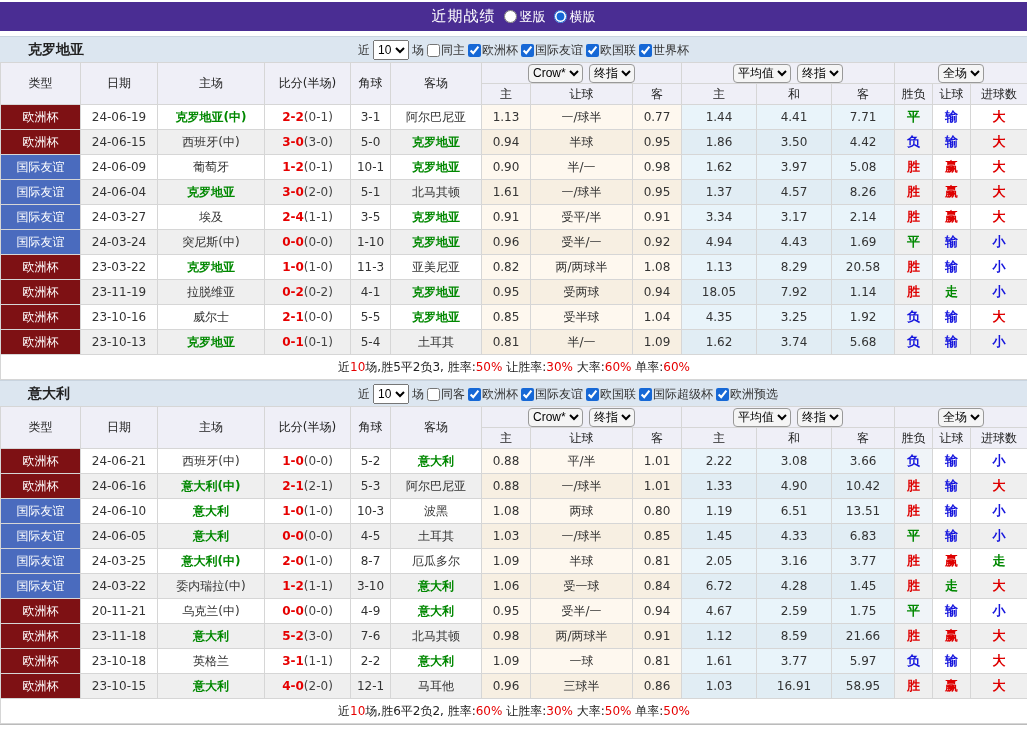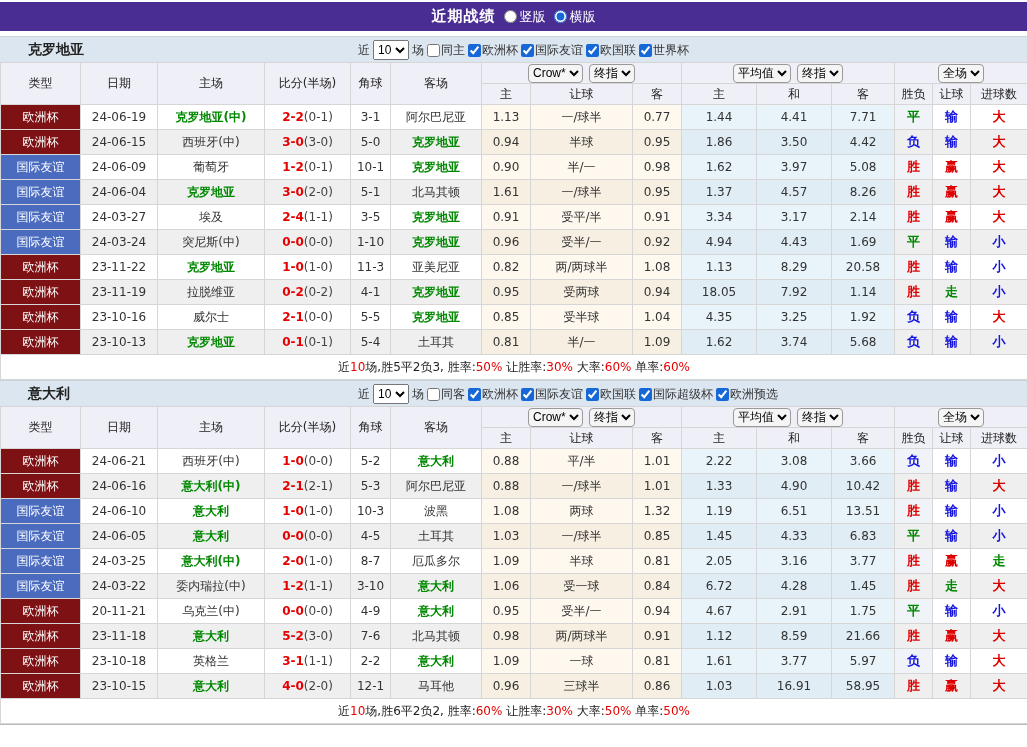--- a/index.html
+++ b/index.html
@@ -4,21 +4,21 @@
 <style>
   * { box-sizing: border-box; }
   html,body { margin:0; padding:0; background:#fff; }
   body { width:1027px; font-family:"DejaVu Sans","Liberation Sans",sans-serif; color:#333; }
 
   .titlebar {
     margin-top:2px; height:29px; background:#4A2D93; color:#fff;
     display:flex; align-items:center; justify-content:center; gap:8px;
     margin-bottom:5px;
   }
-  .titlebar .title { font-weight:bold; font-size:15px; letter-spacing:1px; }
+  .titlebar .title { font-weight:normal; font-size:15px; letter-spacing:1px; }
   .titlebar label { font-size:13px; display:inline-flex; align-items:center; gap:3px; cursor:pointer; }
   .titlebar input[type="radio"] { accent-color:#1668D6; margin:0; width:13px; height:13px; }
 
   .section-bar {
     position:relative; height:26px; background:#DCE6F0;
     display:flex; align-items:center; border-top:1px solid #C9D4DF;
   }
   .section-bar .team { font-weight:bold; font-size:14px; color:#222; margin-left:28px; }
   .filters {
     position:absolute; left:358px; top:0; height:26px;
@@ -237,21 +237,21 @@
               <td class="cream">0.92</td>
               <td class="lblue">4.94</td>
               <td class="lblue">4.43</td>
               <td class="lblue">1.69</td>
               <td class="outc"><span class="res" style="color: rgb(0, 136, 0);">平</span></td>
               <td><span class="res" style="color: rgb(21, 21, 221);">输</span></td>
               <td><span class="res" style="color: rgb(21, 21, 221);">小</span></td>
             </tr>
             <tr class="data">
               <td class="type-cell" style="background: rgb(126, 17, 20);">欧洲杯</td>
-              <td>23-11-22</td>
+              <td>23-03-22</td>
               <td class="hl">克罗地亚</td>
               <td><span class="score-main">1-0</span><span class="score-half">(1-0)</span></td>
               <td>11-3</td>
               <td>亚美尼亚</td>
               <td class="cream">0.82</td>
               <td class="cream">两/两球半</td>
               <td class="cream">1.08</td>
               <td class="lblue">1.13</td>
               <td class="lblue">8.29</td>
               <td class="lblue">20.58</td>
@@ -429,21 +429,21 @@
             </tr>
             <tr class="data">
               <td class="type-cell" style="background: rgb(74, 107, 190);">国际友谊</td>
               <td>24-06-10</td>
               <td class="hl">意大利</td>
               <td><span class="score-main">1-0</span><span class="score-half">(1-0)</span></td>
               <td>10-3</td>
               <td>波黑</td>
               <td class="cream">1.08</td>
               <td class="cream">两球</td>
-              <td class="cream">1.32</td>
+              <td class="cream">0.80</td>
               <td class="lblue">1.19</td>
               <td class="lblue">6.51</td>
               <td class="lblue">13.51</td>
               <td class="outc"><span class="res" style="color: rgb(222, 0, 0);">胜</span></td>
               <td><span class="res" style="color: rgb(21, 21, 221);">输</span></td>
               <td><span class="res" style="color: rgb(21, 21, 221);">小</span></td>
             </tr>
             <tr class="data">
               <td class="type-cell" style="background: rgb(74, 107, 190);">国际友谊</td>
               <td>24-06-05</td>
@@ -499,21 +499,21 @@
               <td class="type-cell" style="background: rgb(126, 17, 20);">欧洲杯</td>
               <td>20-11-21</td>
               <td>乌克兰(中)</td>
               <td><span class="score-main">0-0</span><span class="score-half">(0-0)</span></td>
               <td>4-9</td>
               <td class="hl">意大利</td>
               <td class="cream">0.95</td>
               <td class="cream">受半/一</td>
               <td class="cream">0.94</td>
               <td class="lblue">4.67</td>
-              <td class="lblue">2.91</td>
+              <td class="lblue">2.59</td>
               <td class="lblue">1.75</td>
               <td class="outc"><span class="res" style="color: rgb(0, 136, 0);">平</span></td>
               <td><span class="res" style="color: rgb(21, 21, 221);">输</span></td>
               <td><span class="res" style="color: rgb(21, 21, 221);">小</span></td>
             </tr>
             <tr class="data">
               <td class="type-cell" style="background: rgb(126, 17, 20);">欧洲杯</td>
               <td>23-11-18</td>
               <td class="hl">意大利</td>
               <td><span class="score-main">5-2</span><span class="score-half">(3-0)</span></td>

